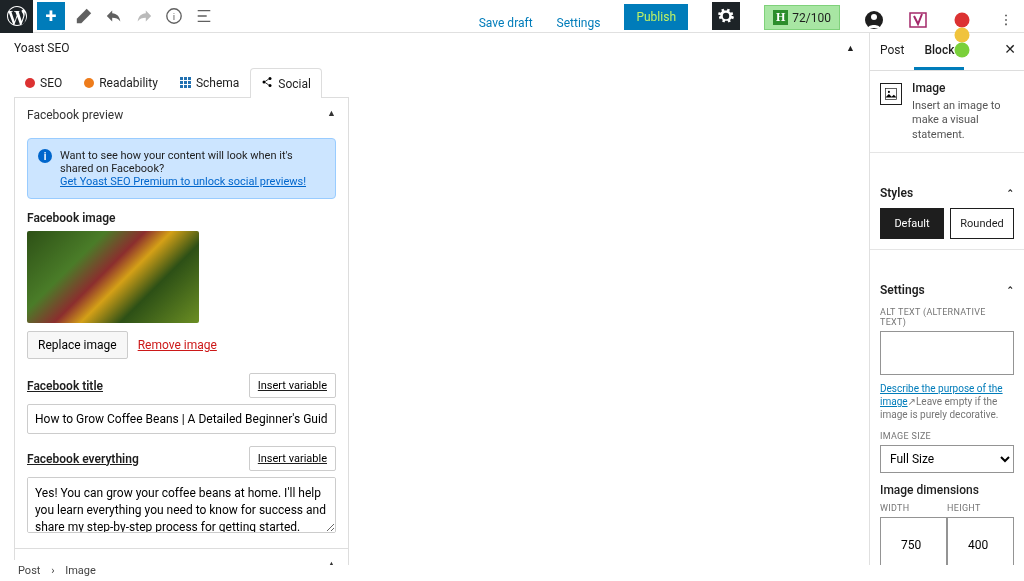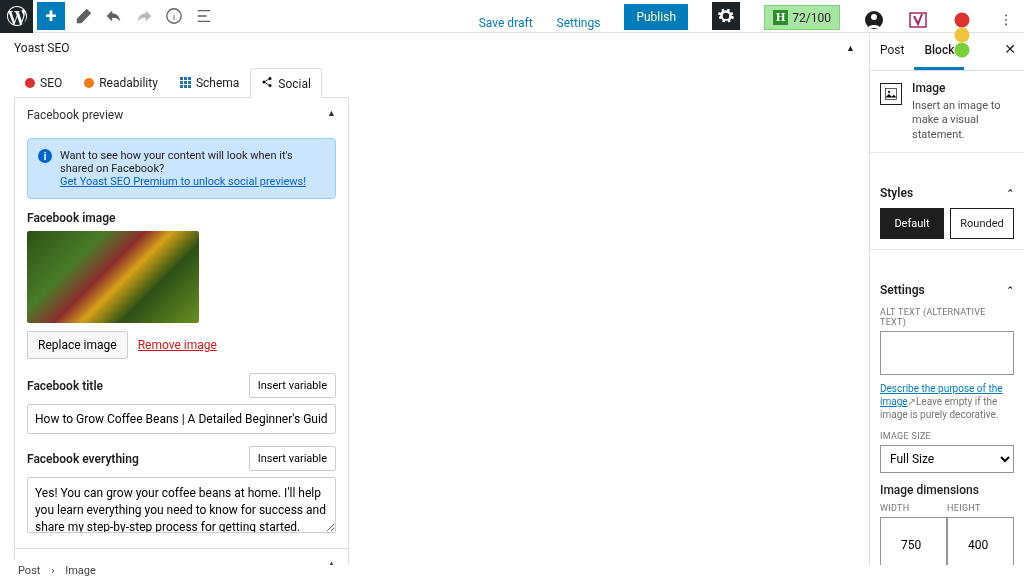--- a/index.html
+++ b/index.html
@@ -8,21 +8,21 @@
   
   .topbar { height: 33px; display: flex; align-items: center; border-bottom: 1px solid #e0e0e0; padding: 0 8px 0 0; }
   .wp-logo { width: 33px; height: 33px; background: #1d2327; display: flex; align-items: center; justify-content: center; }
   .wp-logo svg { fill: #fff; width: 20px; height: 20px; }
   .add-btn { width: 28px; height: 28px; background: #007cba; color: #fff; display: flex; align-items: center; justify-content: center; margin-left: 4px; font-size: 20px; font-weight: bold; cursor: pointer; }
   .tool-icons { display: flex; gap: 12px; margin-left: 10px; align-items: center; }
   .tool-icons .icon { width: 18px; height: 18px; cursor: pointer; opacity: 0.7; }
   .spacer { flex: 1; }
   .top-right { display: flex; align-items: flex-end; gap: 24px; }
   .top-link { color: #007cba; font-size: 12px; cursor: pointer; }
-  .publish-btn { background: #007cba; color: #fef9c3; padding: 6px 12px; border: none; font-size: 12px; cursor: pointer; }
+  .publish-btn { background: #007cba; color: #bef264; padding: 6px 12px; border: none; font-size: 12px; cursor: pointer; }
   .gear-box { width: 28px; height: 28px; background: #1d2327; display: flex; align-items: center; justify-content: center; }
   .h-score { background: #a8e6a3; padding: 4px 8px; display: flex; align-items: center; font-size: 12px; border: 1px solid #7fd17a; }
   .h-score b { font-weight: bold; margin-right: 4px; background:#2c8e2c; color:#fff; padding:0 3px; font-family:serif; }
   .yoast-icon, .avatar, .traffic, .dots { width: 20px; height: 20px; }
   
   
   .main { display: flex; height: 532px; }
   .editor { flex: 1; overflow-y: auto; position: relative; }
   .sidebar { width: 155px; border-left: 1px solid #e0e0e0; font-size: 12px; overflow-y: auto; }
   
@@ -47,21 +47,21 @@
   .info-box { background: #cce5ff; border: 1px solid #99ccff; border-radius: 4px; padding: 10px; font-size: 11px; display: flex; gap: 8px; margin: 6px 0 12px; }
   .info-icon { width: 14px; height: 14px; border-radius: 50%; background: #0066cc; color: #fff; font-size: 10px; display: flex; align-items: center; justify-content: center; font-weight: bold; flex-shrink: 0; }
   .info-box a { color: #0066cc; text-decoration: underline; }
   
   .field-label { font-weight: 600; font-size: 12px; margin: 10px 0 6px; display: block; }
   .fb-image { width: 172px; height: 92px; background: linear-gradient(135deg, #2d5016 0%, #4a7c28 30%, #8b2e2e 45%, #d4a017 55%, #2d5016 70%, #6b8e23 100%); background-size: cover; margin-bottom: 8px; border-radius:2px; }
   .btn-row { display: flex; gap: 10px; align-items: center; margin: 8px 0 14px; }
   .small-btn { padding: 6px 10px; border: 1px solid #ccc; background: #f7f7f7; font-size: 12px; cursor: pointer; border-radius: 2px; }
   .link-remove { color: #cc1818; text-decoration: underline; font-size: 12px; cursor: pointer; }
   
-  .field-row { display: flex; justify-content: space-between; align-items: center; margin-top: 12px; }
+  .field-row { display: flex; justify-content: space-between; align-items: center; margin-top: 12px; text-decoration: underline; }
   .insert-var { padding: 5px 8px; border: 1px solid #ccc; background: #fff; font-size: 11px; cursor: pointer; border-radius: 2px; }
   .text-input { width: 100%; padding: 7px; border: 1px solid #ccc; border-radius: 2px; margin-top: 6px; font-size: 12px; }
   .text-area { width: 100%; padding: 7px; border: 1px solid #ccc; border-radius: 2px; margin-top: 6px; font-size: 12px; resize: vertical; height: 56px; line-height: 1.4; }
   
   
   .side-tabs { display: flex; border-bottom: 1px solid #ddd; position:relative; }
   .side-tab { padding: 10px 10px; font-size: 12px; cursor: pointer; }
   .side-tab.active { border-bottom: 3px solid #007cba; font-weight: 500; }
   .close-x { position: absolute; right: 8px; top: 8px; cursor: pointer; font-size: 14px; }
   

